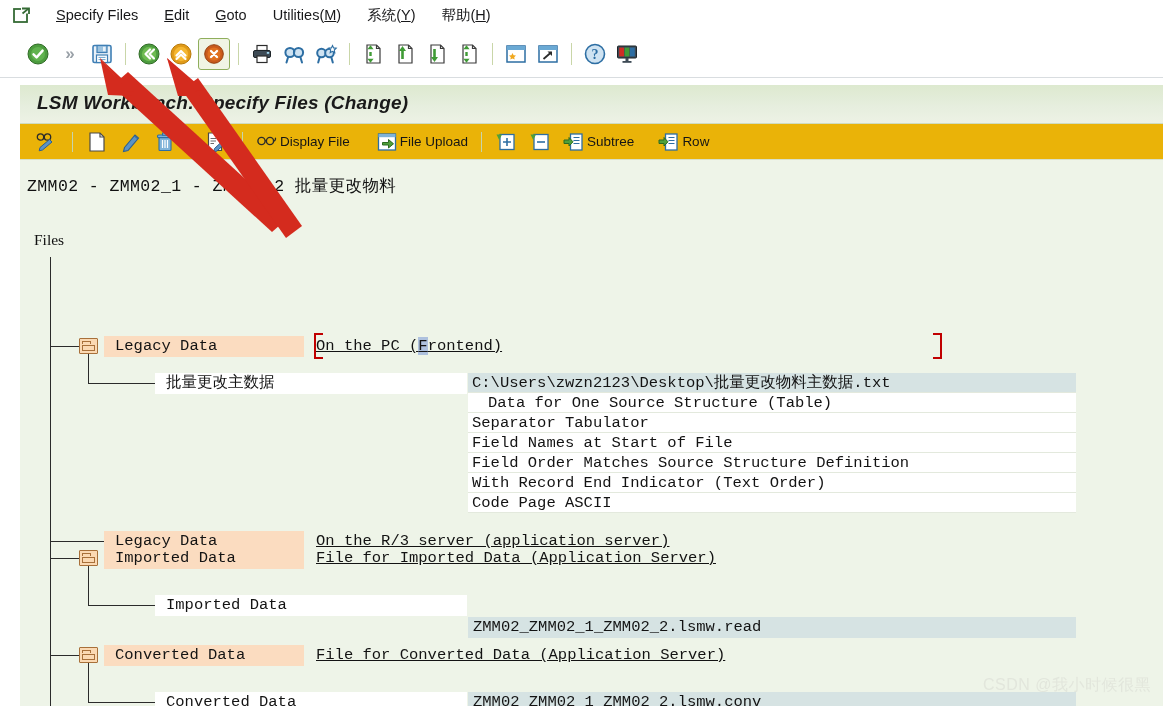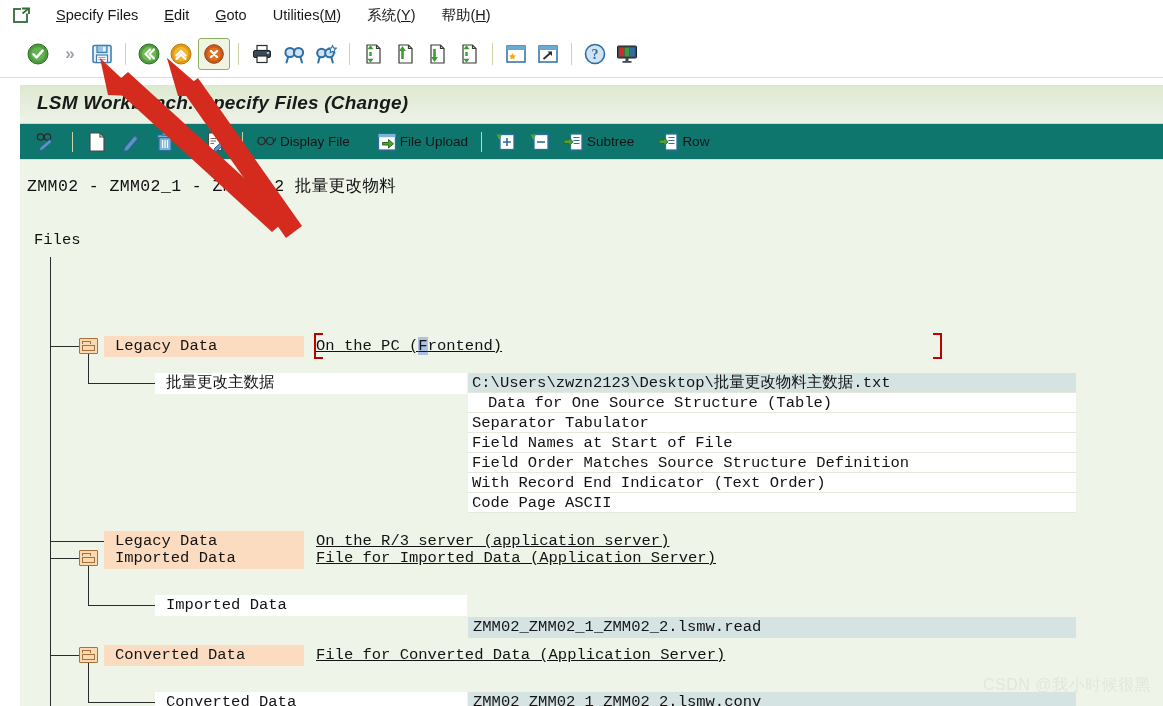--- a/index.html
+++ b/index.html
@@ -65,21 +65,21 @@
   #titlebar .title{
     position:absolute;left:17px;top:7px;
     font-family:"Liberation Sans", sans-serif;
     font-style:italic;font-weight:bold;font-size:19px;color:#1a1a1a;
     letter-spacing:0.2px;
   }
 
   
   #apptoolbar{
     position:absolute;left:0;top:39px;width:1143px;height:35px;
-    background:#0f766e;border-bottom:1px solid #d8e1c9;
+    background:#eab308;border-bottom:1px solid #d8e1c9;
     display:flex;align-items:center;
   }
   .at-sep{width:1px;height:20px;background:#c7d4ac;margin:0 8px;flex:0 0 auto;}
   .at-btn{
     height:28px;display:flex;align-items:center;flex:0 0 auto;
     padding:0 3px;margin:0 2px;cursor:default;
   }
   .at-btn .lbl{font-size:13.5px;color:#151515;margin-left:2px;white-space:nowrap;}
   .at-ico{width:22px;height:22px;position:relative;flex:0 0 auto;}
 
@@ -88,21 +88,21 @@
     position:absolute;left:0;top:75px;width:1143px;height:546px;
     font-family:"Liberation Mono","DejaVu Sans Mono",monospace;
   }
   #breadcrumb{
     position:absolute;left:7px;top:15px;
     font-family:"Liberation Mono","DejaVu Sans Mono",monospace;
     font-size:16.5px;color:#111;white-space:nowrap;letter-spacing:0.4px;
   }
   #files-label{
     position:absolute;left:14px;top:71px;
-    font-family:Liberation Mono, monospace;
+    font-family:Liberation Serif, serif;
     font-size:15.5px;color:#111;
   }
 
   
   .tline{position:absolute;background:#2b2b2b;}
   .tline.v{width:1px;}
   .tline.h{height:1px;}
 
   .folder-ico{
     position:absolute;width:19px;height:16px;

